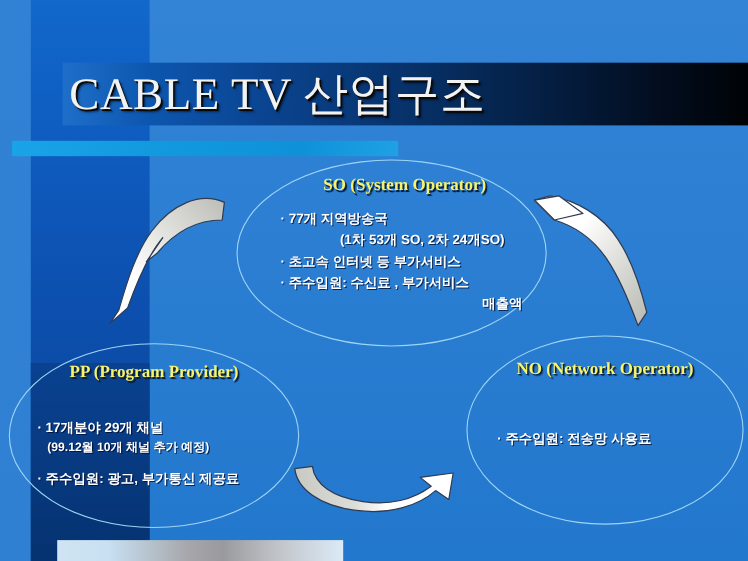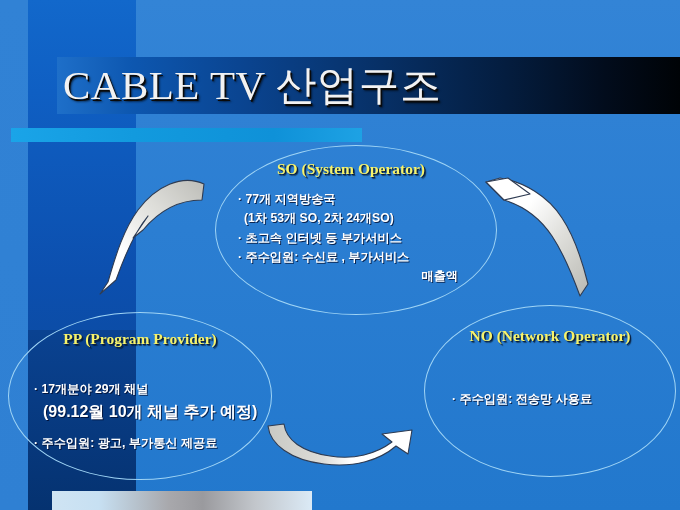--- a/index.html
+++ b/index.html
@@ -115,25 +115,25 @@
   .node-body {
     font-family: "Liberation Sans", sans-serif;
     font-weight: bold;
     font-size: 12.2px;
     color: #ffffff;
     text-shadow: 1px 1px 0.5px rgba(0,10,40,0.75);
     line-height: 1.58;
     text-align: left;
   }
   .node-body .ctr { text-align: right; }
-  .node-body .sub { font-size: 16px; padding-left: 9px; display:block; }
-  .node-body .indent { padding-left: 6px; display: block; }
+  .node-body .sub { font-size: 11px; padding-left: 9px; display:block; }
+  .node-body .indent { padding-left: 6px; display: block; margin-left: 48px; }
   .gap { height: 9px; }
 
-  .node-so { left: 210px; top: 160px; width: 282px; }
+  .node-so { left: 227px; top: 160px; width: 282px; }
   .node-so .node-body { padding-left: 28px; }
   .node-pp { left: 8px; top: 330px; width: 264px; }
   .node-pp .node-body { padding-left: 26px; }
   .node-no { left: 424px; top: 327px; width: 252px; }
   .node-no .node-body { padding-left: 28px; }
   .node-so .node-title { margin-bottom: 12px; }
   .node-pp .node-title { margin-bottom: 32px; }
   .node-no .node-title { margin-bottom: 26px; }
 
   

